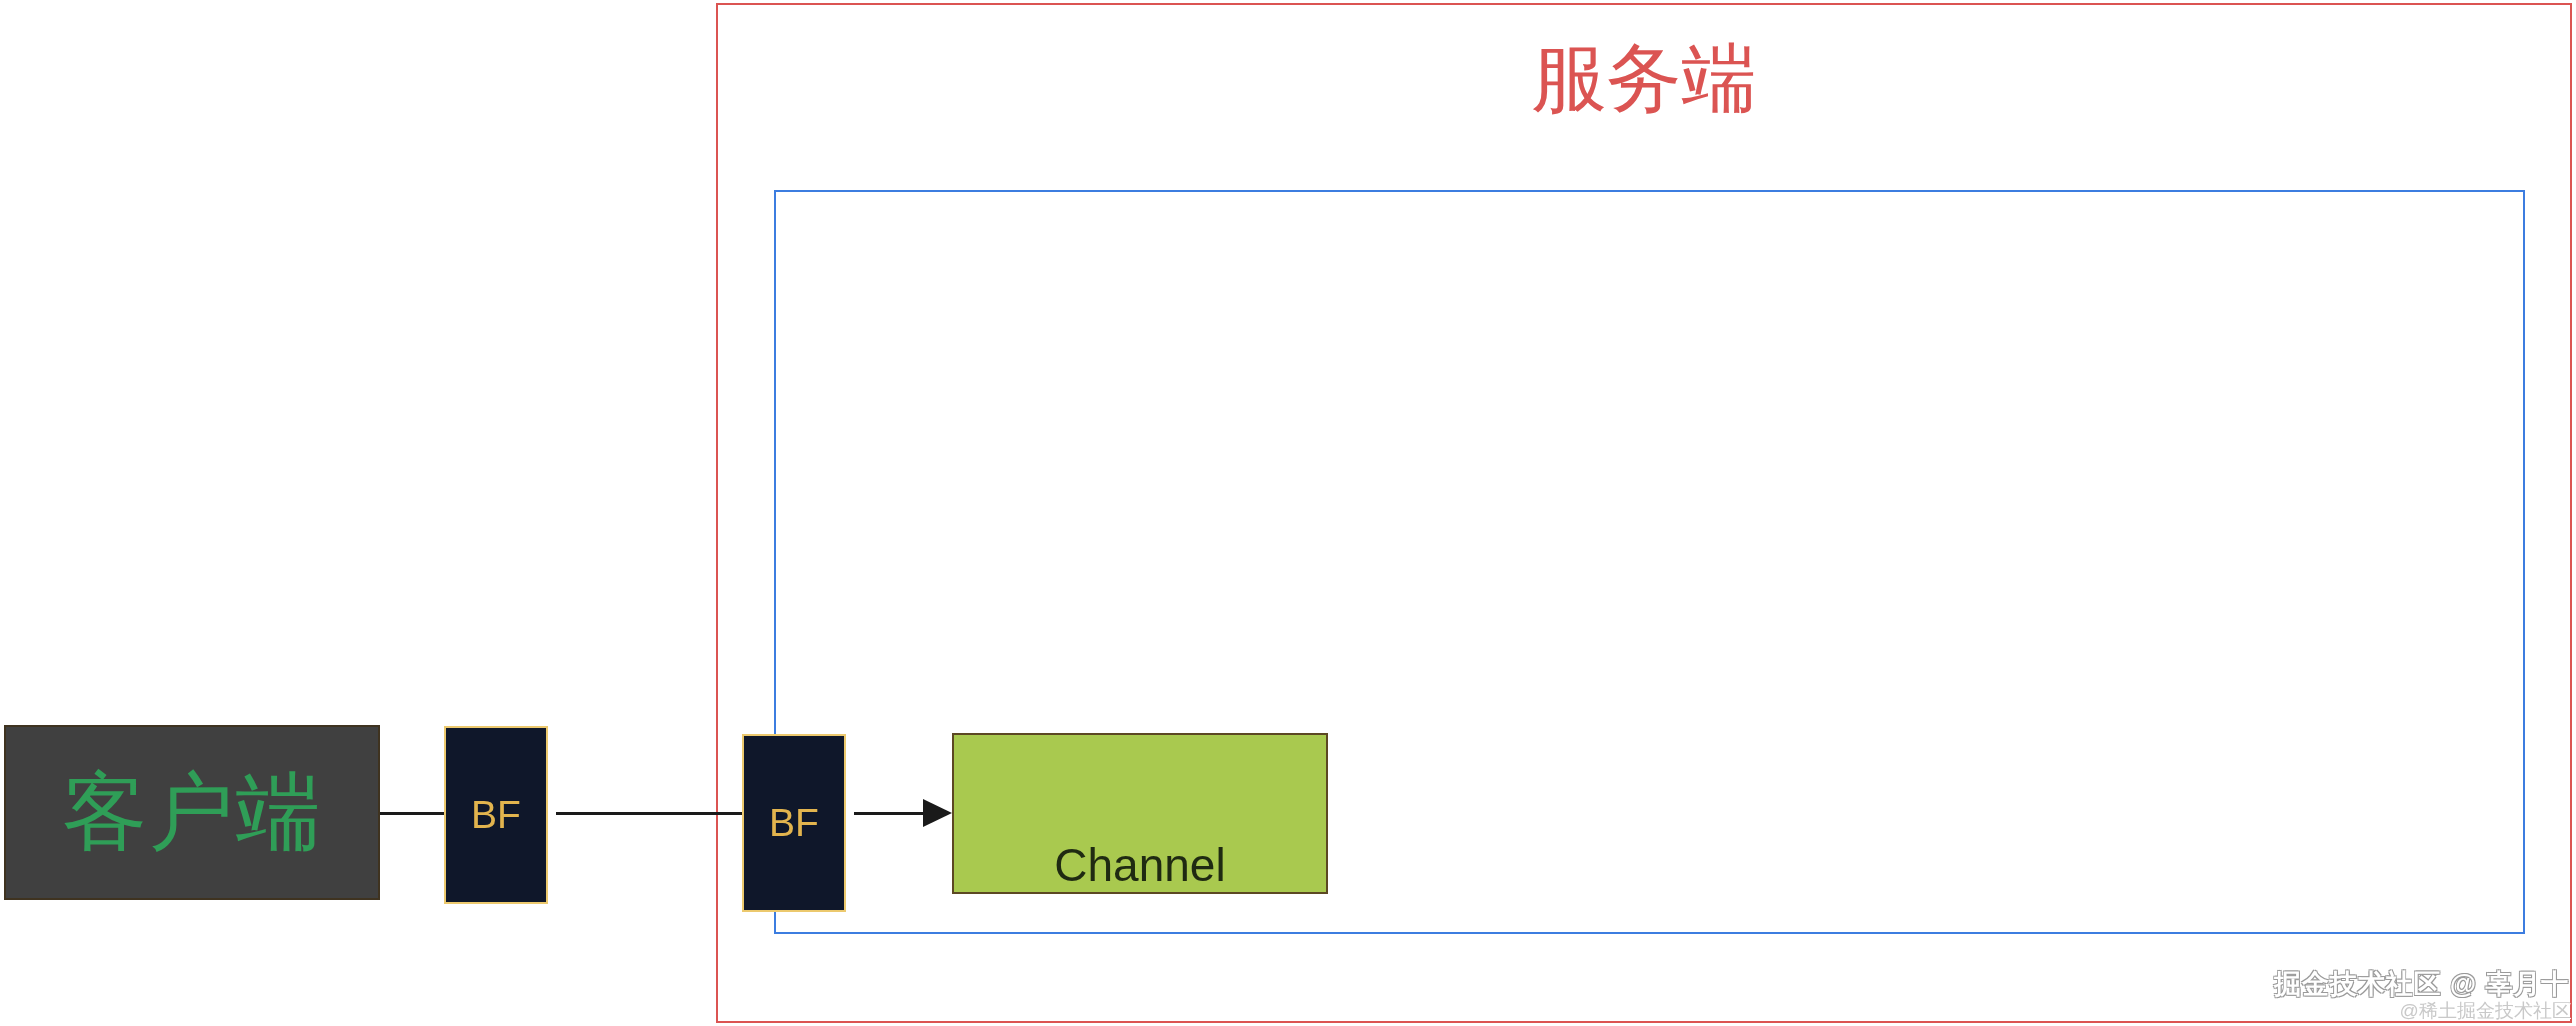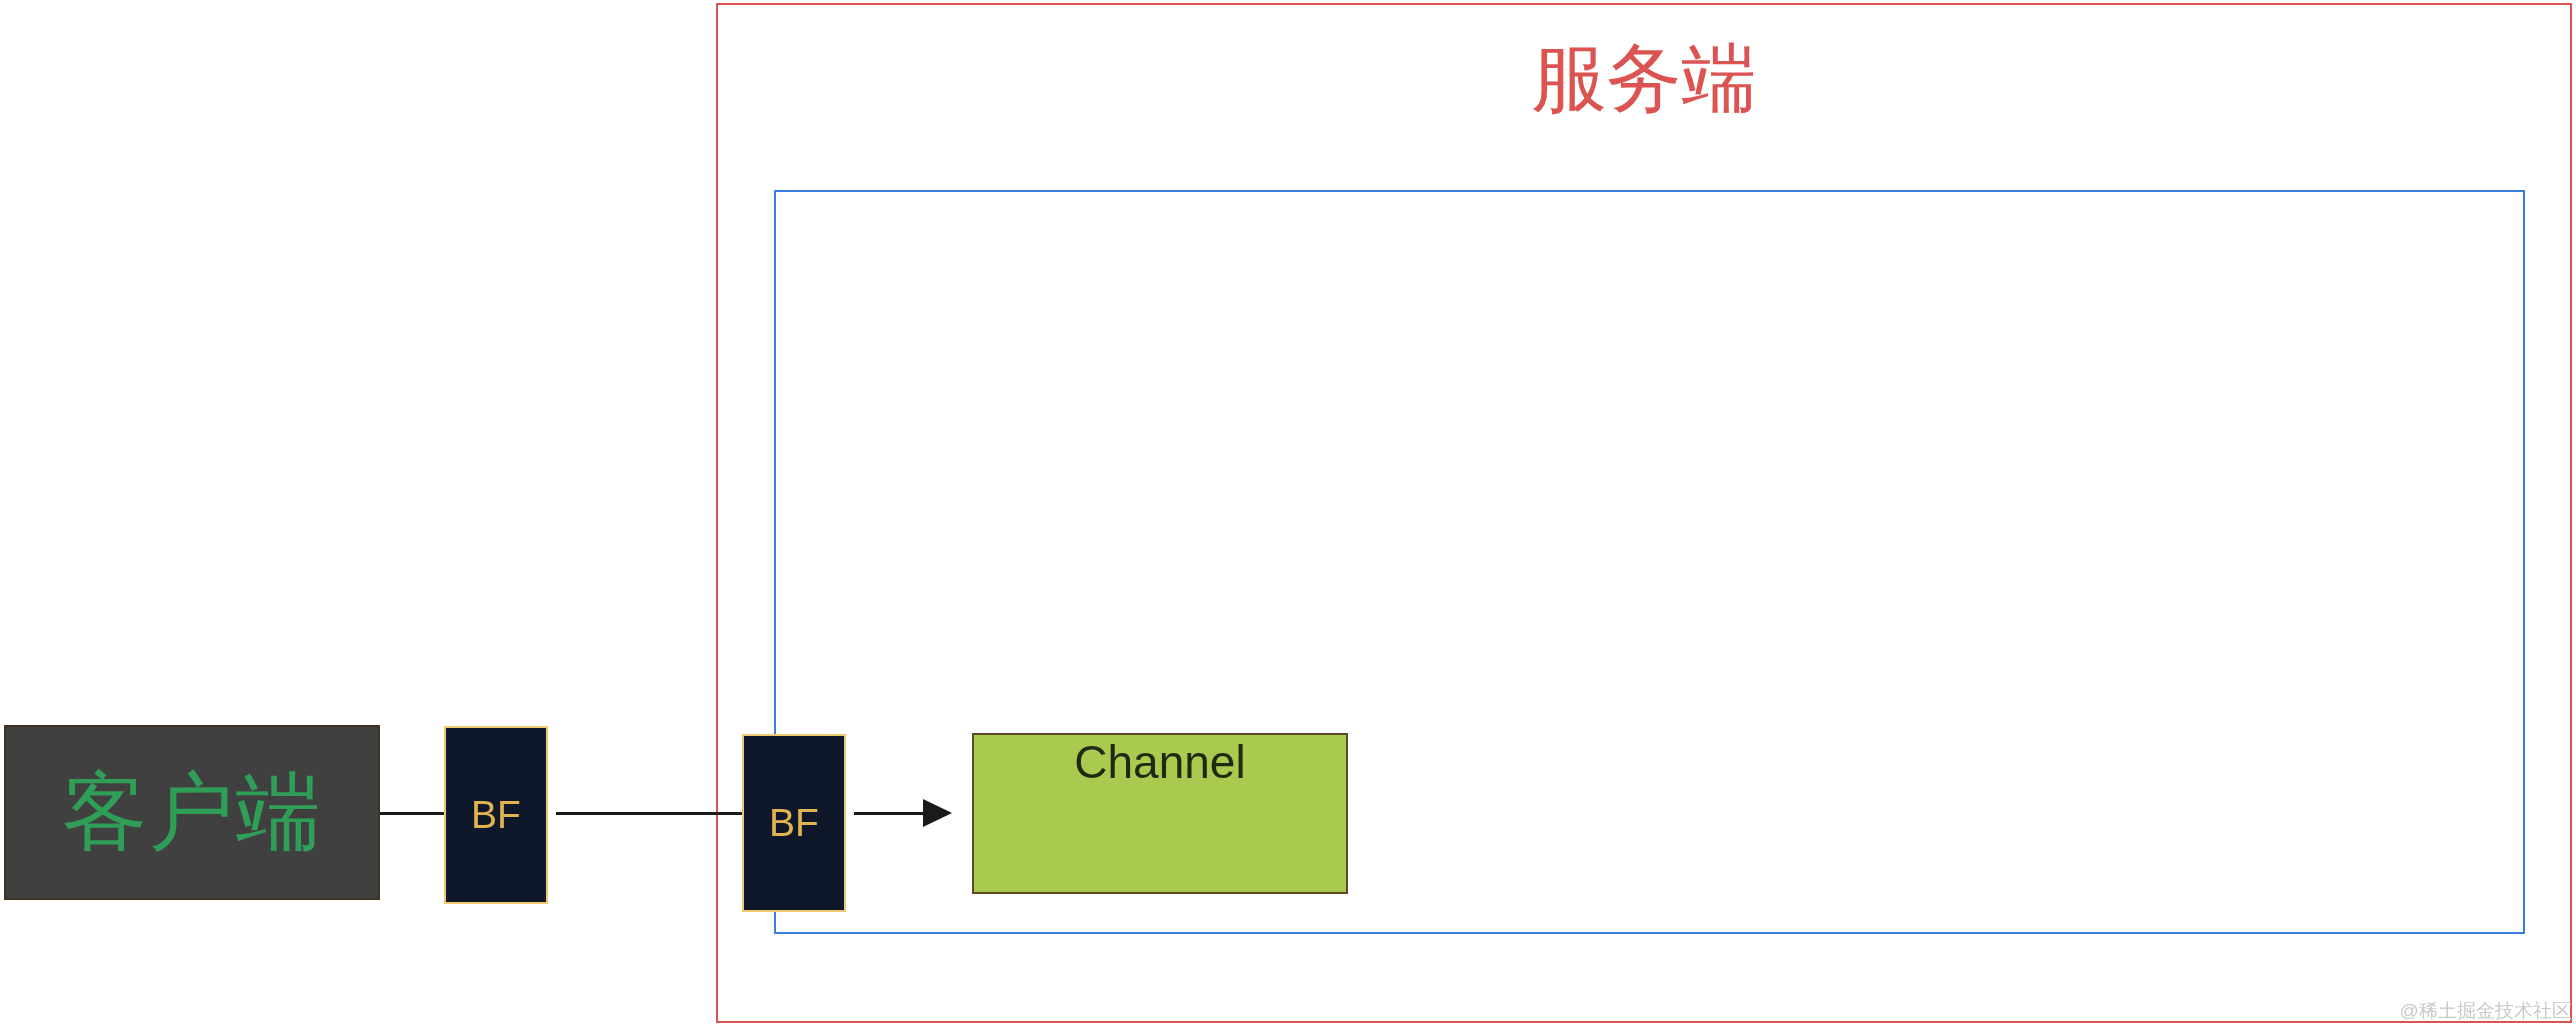--- a/index.html
+++ b/index.html
@@ -74,26 +74,26 @@
     z-index: 3;
   }
   .bf-box .label {
     font-size: 39px;
     color: #e2b44e;
   }
   .bf1 { left: 444px; top: 726px; }
   .bf2 { left: 742px; top: 734px; }
   .channel-box {
     position: absolute;
-    left: 972px; top: 733px;
+    left: 952px; top: 733px;
     width: 376px; height: 161px;
     border: 2.6px solid #5c4823;
     box-sizing: border-box;
     background: #a9c94f;
-    display: flex; align-items: flex-start; justify-content: center;
+    display: flex; align-items: flex-end; justify-content: center;
     z-index: 3;
   }
   .channel-box .label {
     font-size: 46px;
     color: #1f2a12;
   }
   
   .edge {
     position: absolute;
     height: 3.4px;
@@ -161,16 +161,17 @@
     <span class="label">BF</span>
   </div>
 
   <div class="edge edge-bf2-channel"></div>
   <div class="arrowhead"></div>
 
   <div class="channel-box">
     <span class="label">Channel</span>
   </div>
 
+  <div class="watermark-1">掘金技术社区 @ 辜月十</div>
   <div class="watermark-2">@稀土掘金技术社区</div>
 
 </div>
 
 
 </body></html>

